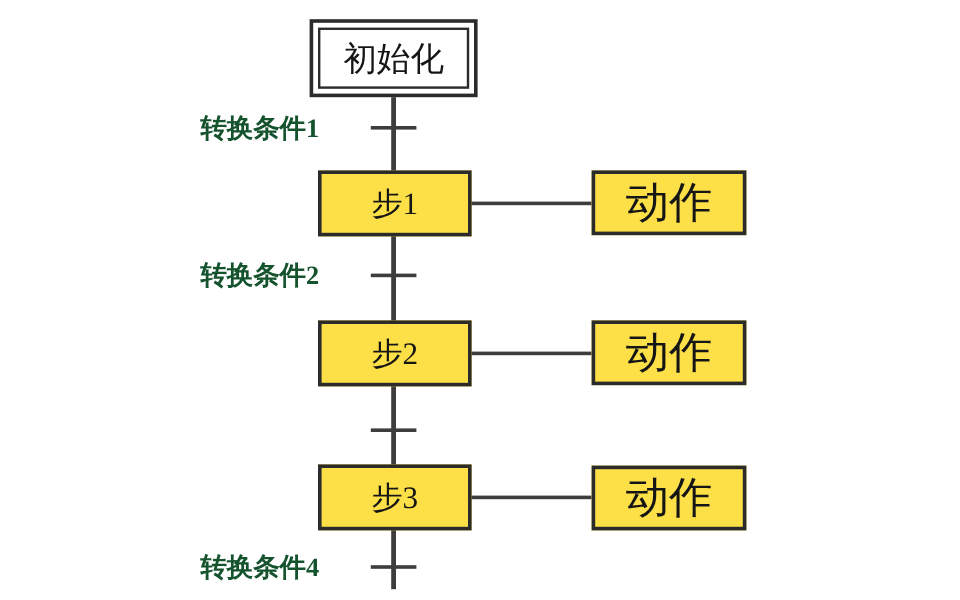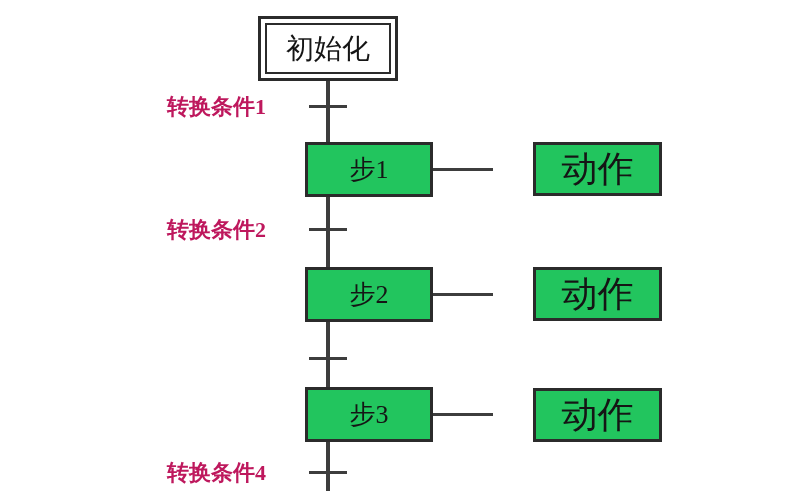--- a/index.html
+++ b/index.html
@@ -38,29 +38,28 @@
     left: 391px; width: 102px; height: 3px;
     background: #3d3d3d;
     z-index: 0;
   }
   .connector.r1 { top: 168px; }
   .connector.r2 { top: 293px; }
   .connector.r3 { top: 413px; }
   
   .box {
     position: absolute;
-    background: #22c55e;
+    background: #fde047;
     border: 3px solid #2b2b2b;
     box-sizing: border-box;
     display: flex;
     align-items: center;
     justify-content: center;
     z-index: 1;
     color: #151515;
-    margin-left: 40px;
   }
   .init-outer {
     position: absolute;
     left: 258px; top: 16px;
     width: 140px; height: 65px;
     background: #ffffff;
     border: 3px solid #2b2b2b;
     box-sizing: border-box;
     z-index: 1;
   }
@@ -89,21 +88,21 @@
   .action.r1 { top: 142px; }
   .action.r2 { top: 267px; }
   .action.r3 { top: 388px; }
   
   .trans-label {
     position: absolute;
     left: 167px; width: 140px; height: 28px;
     line-height: 28px;
     font-size: 22px;
     font-weight: bold;
-    color: #be185d;
+    color: #14532d;
     text-align: left;
     white-space: nowrap;
     z-index: 1;
   }
   .trans-label.t1 { top: 93px; }
   .trans-label.t2 { top: 216px; }
   .trans-label.t3 { top: 345px; }
   .trans-label.t4 { top: 459px; }
 </style>
 </head>

